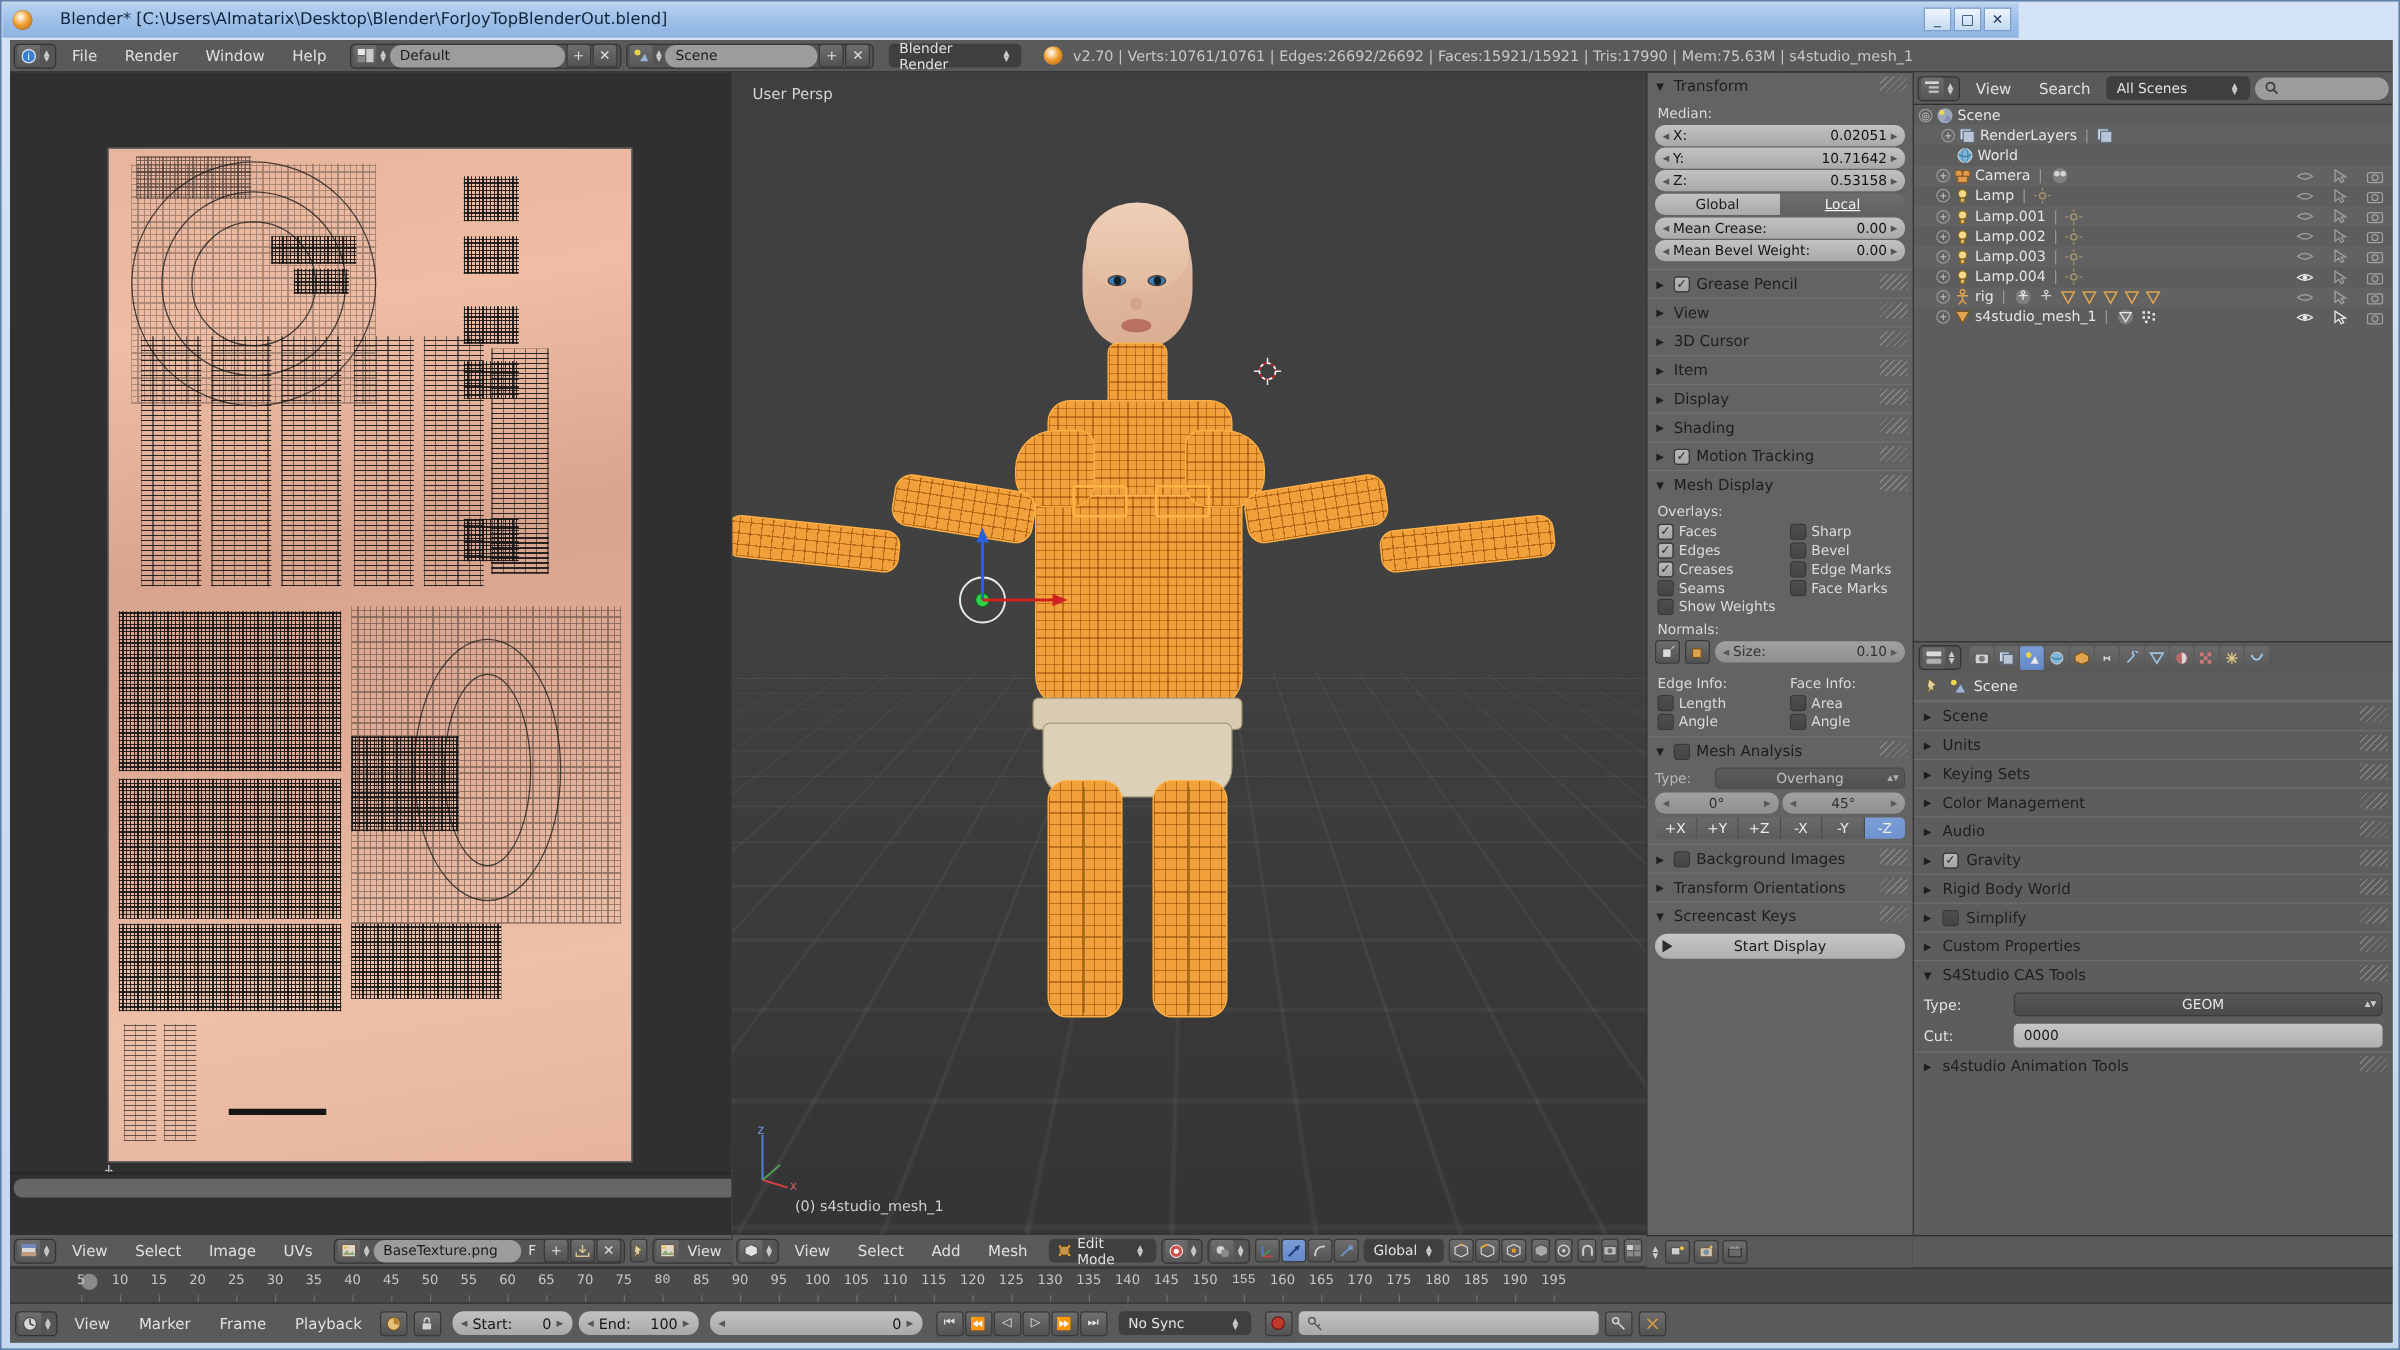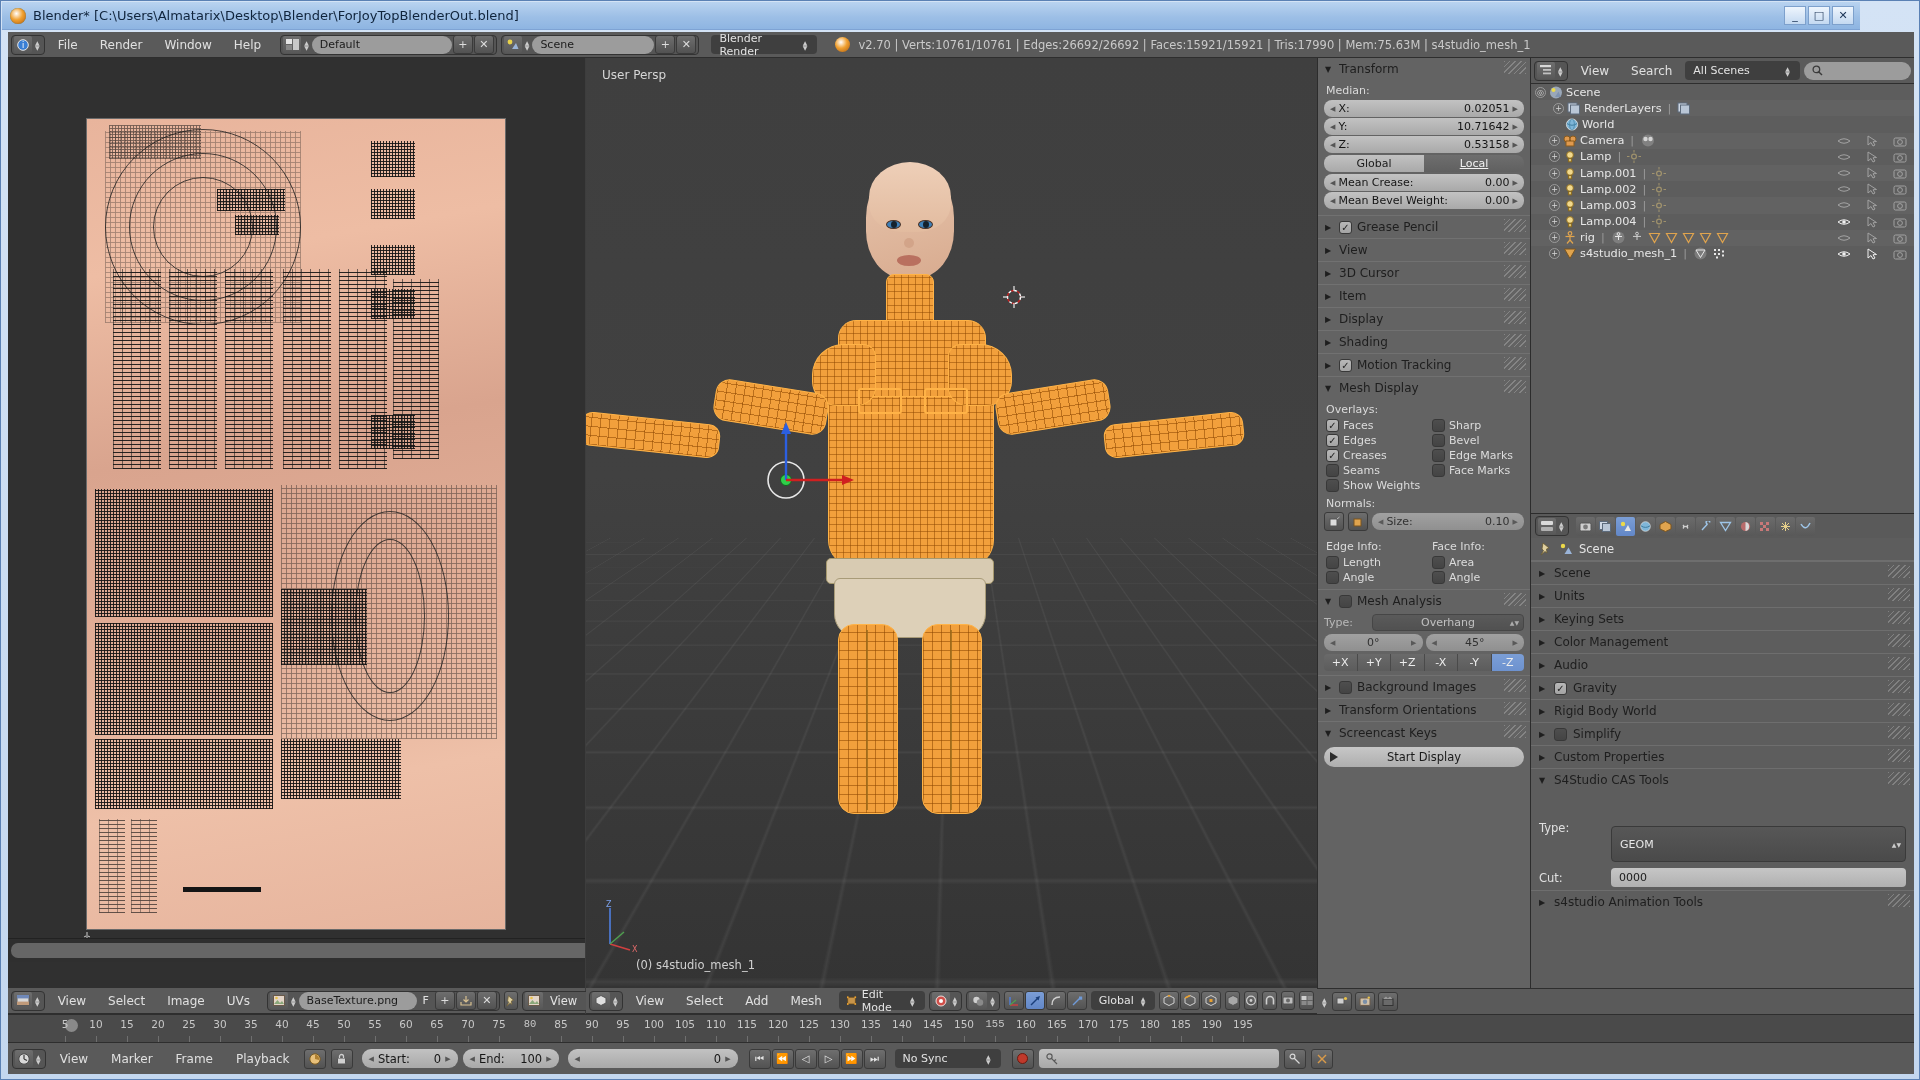--- a/index.html
+++ b/index.html
@@ -11,24 +11,25 @@
   }
   body { position: relative; }
 
   
   #win-frame {
     position: absolute; left:0; top:0; width:1920px; height:1080px;
     background: linear-gradient(#d4e3f5, #c3d7ef);
     border: 1px solid #5b81b4;
   }
   #titlebar {
-    position:absolute; left:1px; top:1px; width:1858px; height:28px;
+    position:absolute; left:1px; top:1px; width:1613px; height:28px;
     background: linear-gradient(#b9d3f0, #9dbfe6 55%, #8eb5e2);
     display:flex; align-items:center; padding-left:8px;
     border-bottom:1px solid #7ea3d4;
+    gap:15px;
   }
   #title-icon {
     width:16px; height:16px; border-radius:50%;
     background: radial-gradient(circle at 40% 35%, #fff 0%, #f0a030 45%, #b35c10 100%);
     box-shadow: inset 0 0 1px #663; margin-right:7px; flex:none;
   }
   #title-text { font-size:13px; color:#10243c; white-space:nowrap; }
   #win-btns { position:absolute; right:6px; top:4px; display:flex; gap:2px; }
   .win-btn {
     width:22px; height:19px; background:linear-gradient(#eef5fd,#c4d9f1);
@@ -1341,21 +1342,21 @@
         <span>Custom Properties</span>
         <span class="grip"></span>
       </div>
       <div class="prow">
         <span class="tri">▼</span>
         <span>S4Studio CAS Tools</span>
         <span class="grip"></span>
       </div>
       <div class="pf-row">
         <span class="pf-label">Type:</span>
-        <div class="dd" style="flex:1;justify-content:flex-start;padding-left:8px;height:36px;margin-top:32px;">
+        <div class="dd" style="flex:1;justify-content:center;padding-left:8px;height:19px;">
           <span>GEOM</span>
           <span class="sp"><span>▲</span><span>▼</span></span>
         </div>
       </div>
       <div class="pf-row">
         <span class="pf-label">Cut:</span>
         <div class="field" style="flex:1;border-radius:4px;height:19px;background:linear-gradient(#c6c6c6,#b0b0b0);">
           <span>0000</span>
         </div>
       </div>

